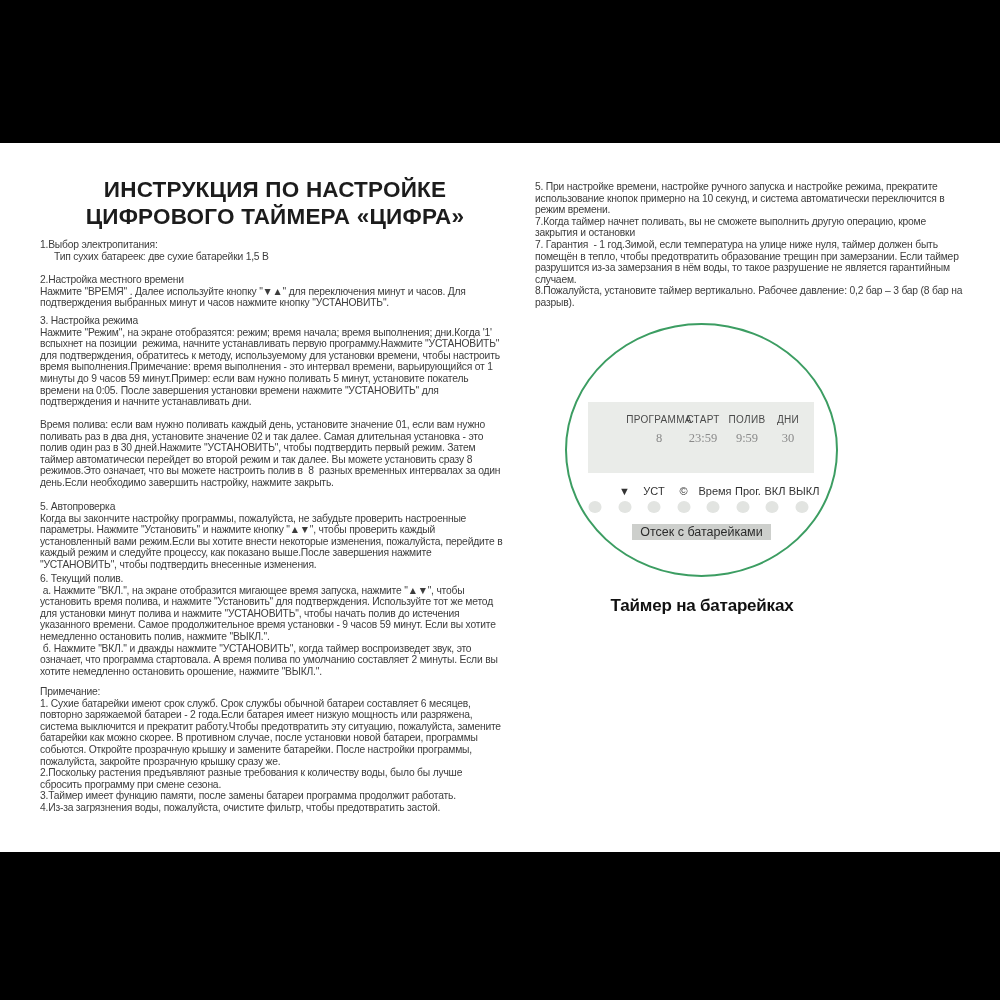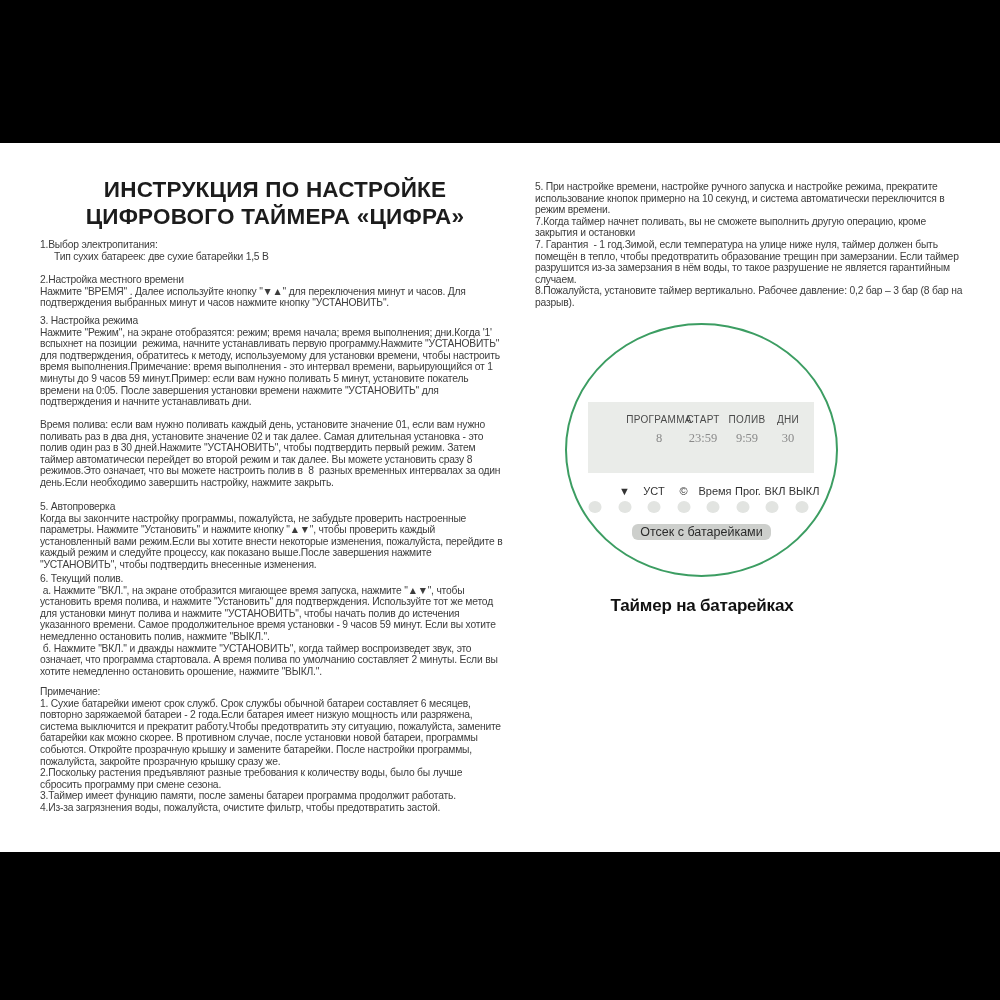--- a/index.html
+++ b/index.html
@@ -55,21 +55,21 @@
     font-size:11px;color:#333;white-space:nowrap;
   }
   .btn-dot{
     position:absolute;top:16px;transform:translateX(-50%);
     width:13px;height:12px;border-radius:50%;background:#e2e4e1;
   }
 
   #battery-bar{
     position:absolute;left:632px;top:524px;width:139px;height:16px;
     background:#cdcfcc;text-align:center;
-    font-size:12.5px;line-height:17px;color:#2b2b2b;white-space:nowrap;border-radius:6px;
+    font-size:12.5px;line-height:17px;color:#2b2b2b;white-space:nowrap;
   }
   #diagram-caption{
     position:absolute;left:563px;top:596px;width:278px;text-align:center;
     font-size:17px;font-weight:bold;color:#111;letter-spacing:-0.2px;
   }
 </style>
 </head>
 <body>
 
 <div class="band" id="band-top"></div>

